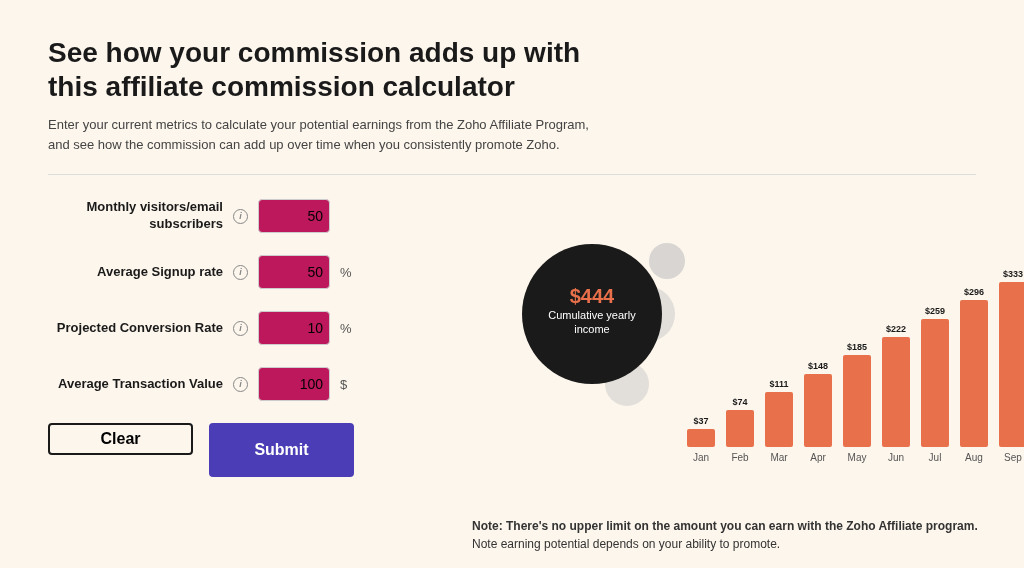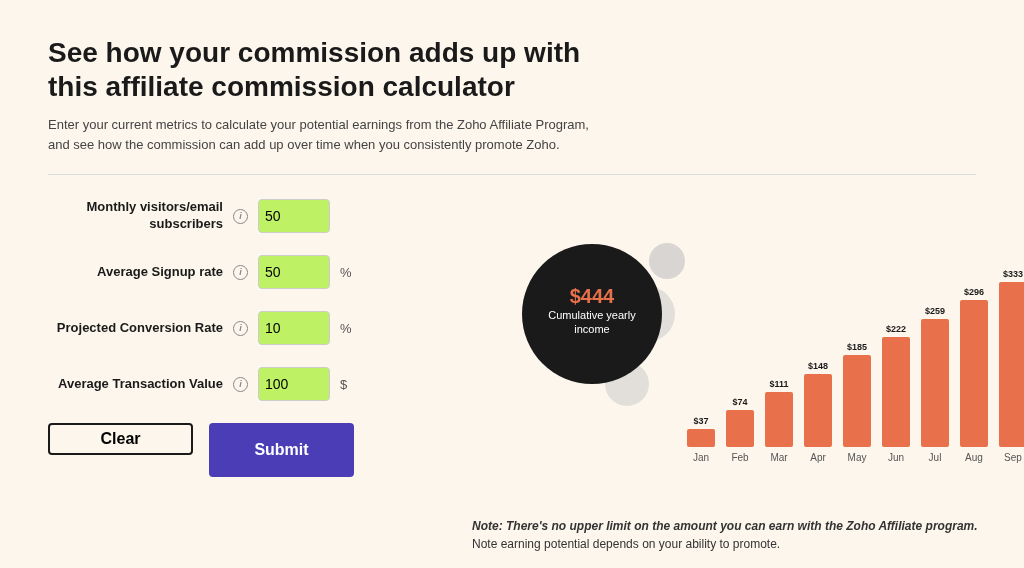--- a/index.html
+++ b/index.html
@@ -77,22 +77,22 @@
       cursor: pointer;
       flex-shrink: 0;
     }
 
     .form-input {
       width: 72px;
       height: 34px;
       border: 1.5px solid #ccc;
       border-radius: 4px;
       font-size: 14px;
-      text-align: left;
-      background: #bef264;
+      text-align: right;
+      background: #be185d;
       padding: 0 6px;
     }
 
     .form-unit {
       font-size: 13px;
       color: #555;
     }
 
     .btn-row {
       display: flex;
@@ -132,21 +132,20 @@
 
     .chart-note {
       margin-top: 14px;
       font-size: 12px;
       color: #333;
       line-height: 1.5;
     }
 
     .chart-note strong {
       font-weight: 700;
-      font-style: italic;
     }
 
     
     .chart-svg-wrapper {
       position: relative;
       width: 100%;
     }
   </style>
 </head>
 <body>

